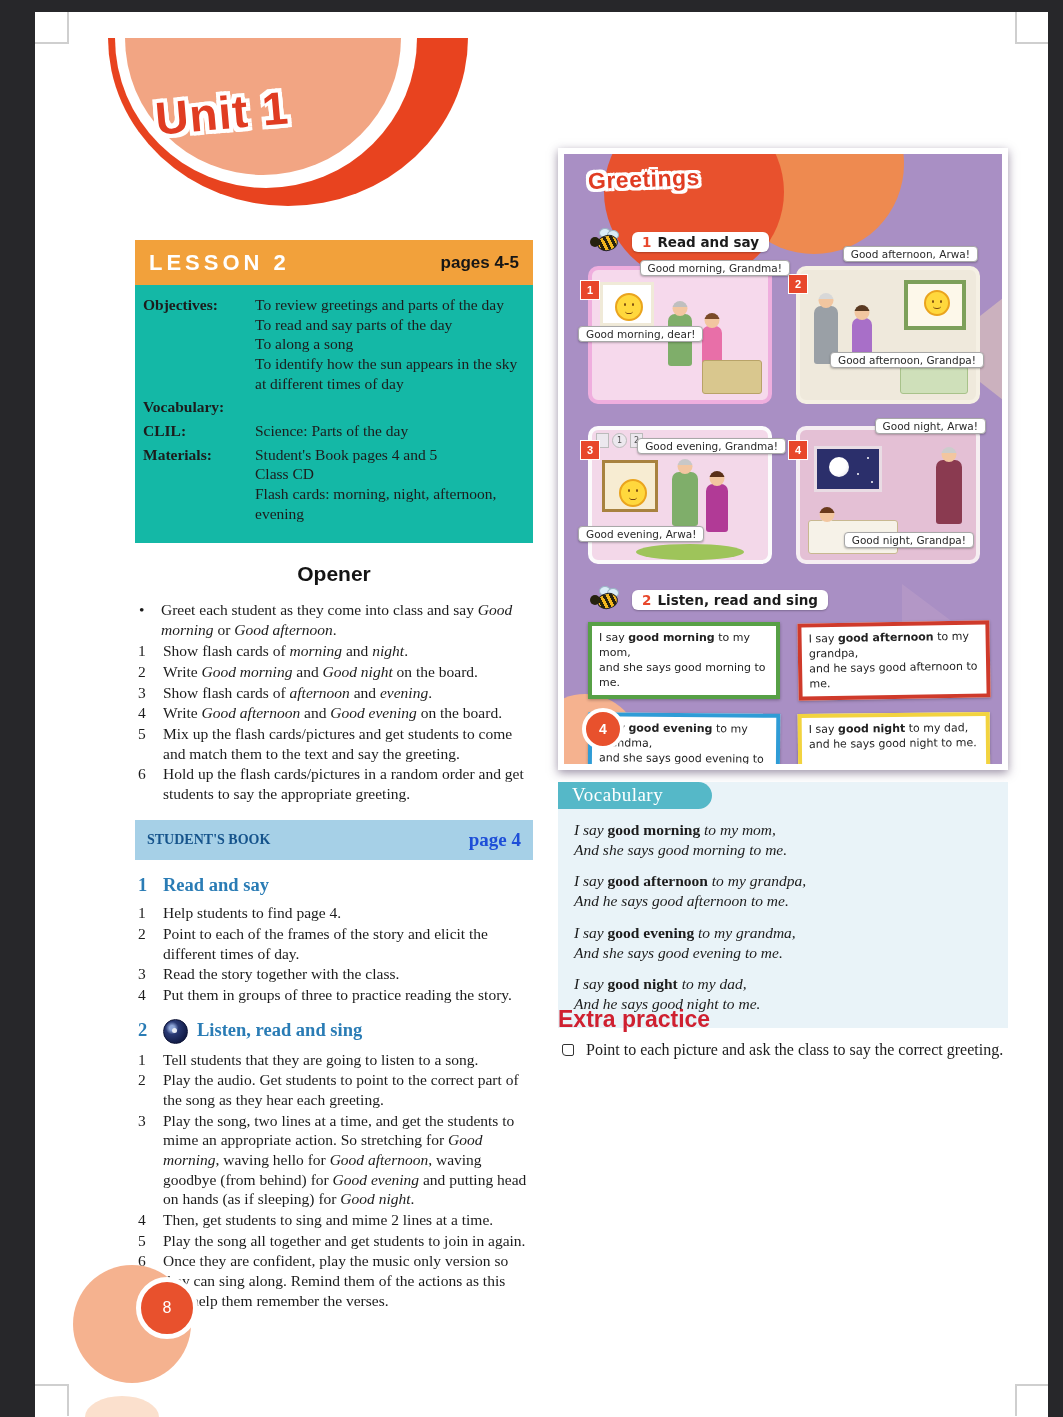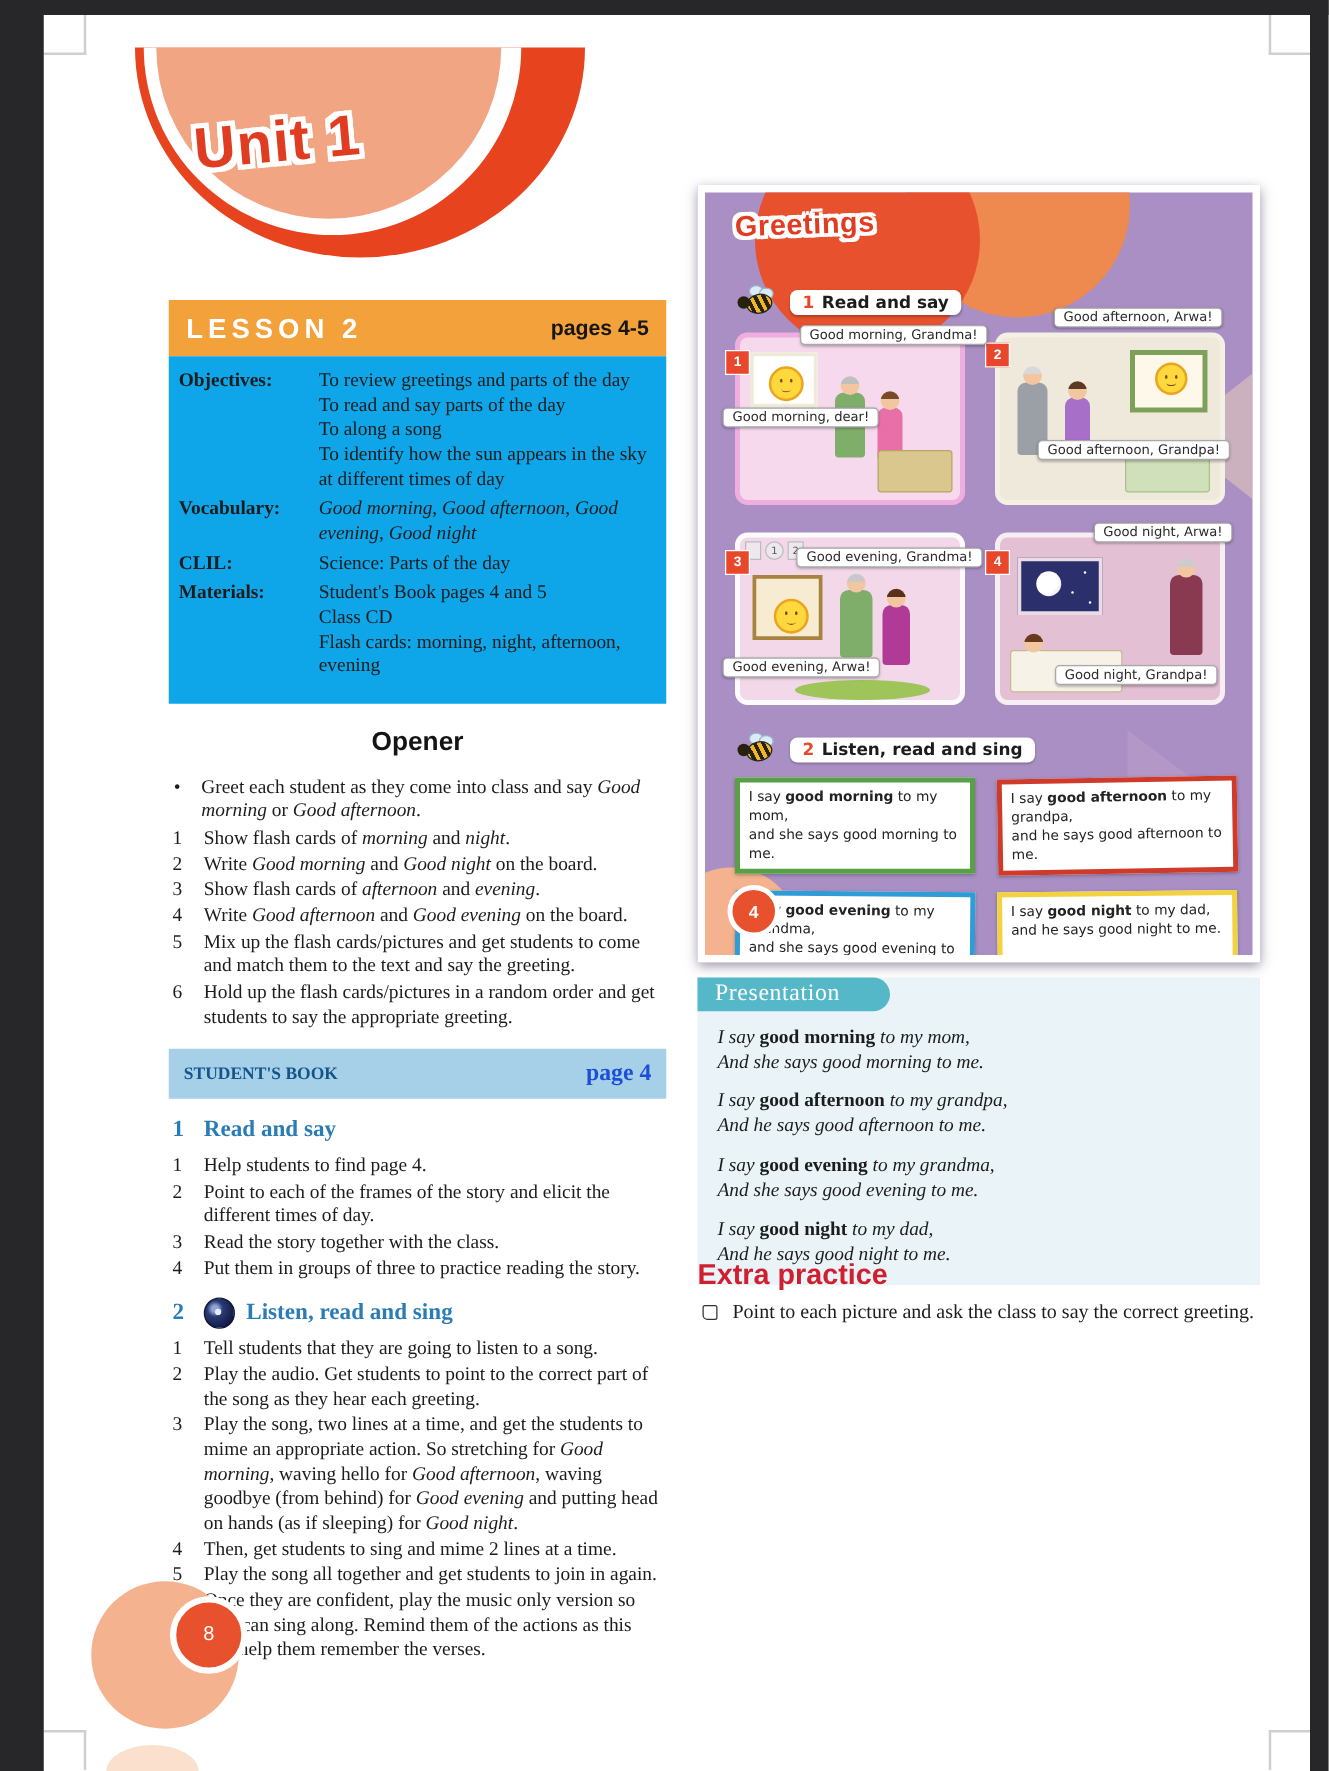--- a/index.html
+++ b/index.html
@@ -29,21 +29,21 @@
     position:absolute;left:52px;top:48px;font-family:"Liberation Sans",sans-serif;
     font-weight:bold;font-size:46px;color:#e03c22;transform:rotate(-5deg);letter-spacing:1px;
     text-shadow:-4px -4px 0 #fff,4px -4px 0 #fff,-4px 4px 0 #fff,4px 4px 0 #fff,0 -4px 0 #fff,0 4px 0 #fff,-4px 0 0 #fff,4px 0 0 #fff;
   }
 
   
   #left-col{position:absolute;left:135px;top:240px;width:398px;font-size:15.5px;line-height:1.27;}
   .lesson-bar{background:#f2a13b;height:45px;display:flex;align-items:center;justify-content:space-between;padding:0 14px;}
   .lesson-bar .lt{font-family:"Liberation Sans",sans-serif;font-weight:bold;color:#fff;font-size:22px;letter-spacing:4px;}
   .lesson-bar .lp{font-family:"Liberation Sans",sans-serif;font-weight:bold;color:#161616;font-size:17px;}
-  .info-box{background:#0ea5e9;padding:10px 12px 16px 8px;}
+  .info-box{background:#14b8a6;padding:10px 12px 16px 8px;}
   .info-row{display:flex;margin-bottom:4px;}
   .info-row .lbl{width:112px;flex:none;font-weight:bold;}
   .info-row .cnt{flex:1;}
   .cnt div{margin:0;}
   .rb{font-weight:bold;font-style:normal;}
   .ri{font-style:italic;}
 
   .sec-head{display:flex;align-items:center;margin:18px 0 8px 0;font-family:"Liberation Sans",sans-serif;font-weight:bold;font-size:21px;color:#141414;flex-direction:column;}
   .sec-head .bar{height:9px;border-radius:5px;background:#dd7a66;flex:1;margin-left:10px;margin-top:4px;}
   .sec-head.center .bar{background:#a9cfe7;margin:4px 10px 0 0;}
@@ -192,23 +192,20 @@
       <span class="lbl">Objectives:</span>
       <span class="cnt">
         <div><span>To review greetings and parts of the day</span></div>
         <div><span>To read and say parts of the day</span></div>
         <div><span>To along a song</span></div>
         <div><span>To identify how the sun appears in the sky at different times of day</span></div>
       </span>
     </div>
     <div class="info-row">
       <span class="lbl">Vocabulary:</span>
-      <span class="cnt">
-        <div><span class="ri">Good morning</span><span>, </span><span class="ri">Good afternoon</span><span>, </span><span class="ri">Good evening</span><span>, </span><span class="ri">Good night</span></div>
-      </span>
     </div>
     <div class="info-row">
       <span class="lbl">CLIL:</span>
       <span class="cnt">
         <div><span>Science: Parts of the day</span></div>
       </span>
     </div>
     <div class="info-row">
       <span class="lbl">Materials:</span>
       <span class="cnt">
@@ -431,21 +428,21 @@
     <div class="song s4">
       <div><span>I say </span><span class="rb">good night</span><span> to my dad,</span></div>
       <div><span>and he says good night to me.</span></div>
     </div>
   </div>
 
   <div class="page-nav">4</div>
 </div>
 
 <div id="audioscript">
-  <div class="as-tab">Presentation</div>
+  <div class="as-tab">Vocabulary</div>
   <div class="verse">
     <div><span class="ri">I say </span><span class="rb">good morning</span><span class="ri"> to my mom,</span></div>
     <div><span class="ri">And she says good morning to me.</span></div>
   </div>
   <div class="verse">
     <div><span class="ri">I say </span><span class="rb">good afternoon</span><span class="ri"> to my grandpa,</span></div>
     <div><span class="ri">And he says good afternoon to me.</span></div>
   </div>
   <div class="verse">
     <div><span class="ri">I say </span><span class="rb">good evening</span><span class="ri"> to my grandma,</span></div>

